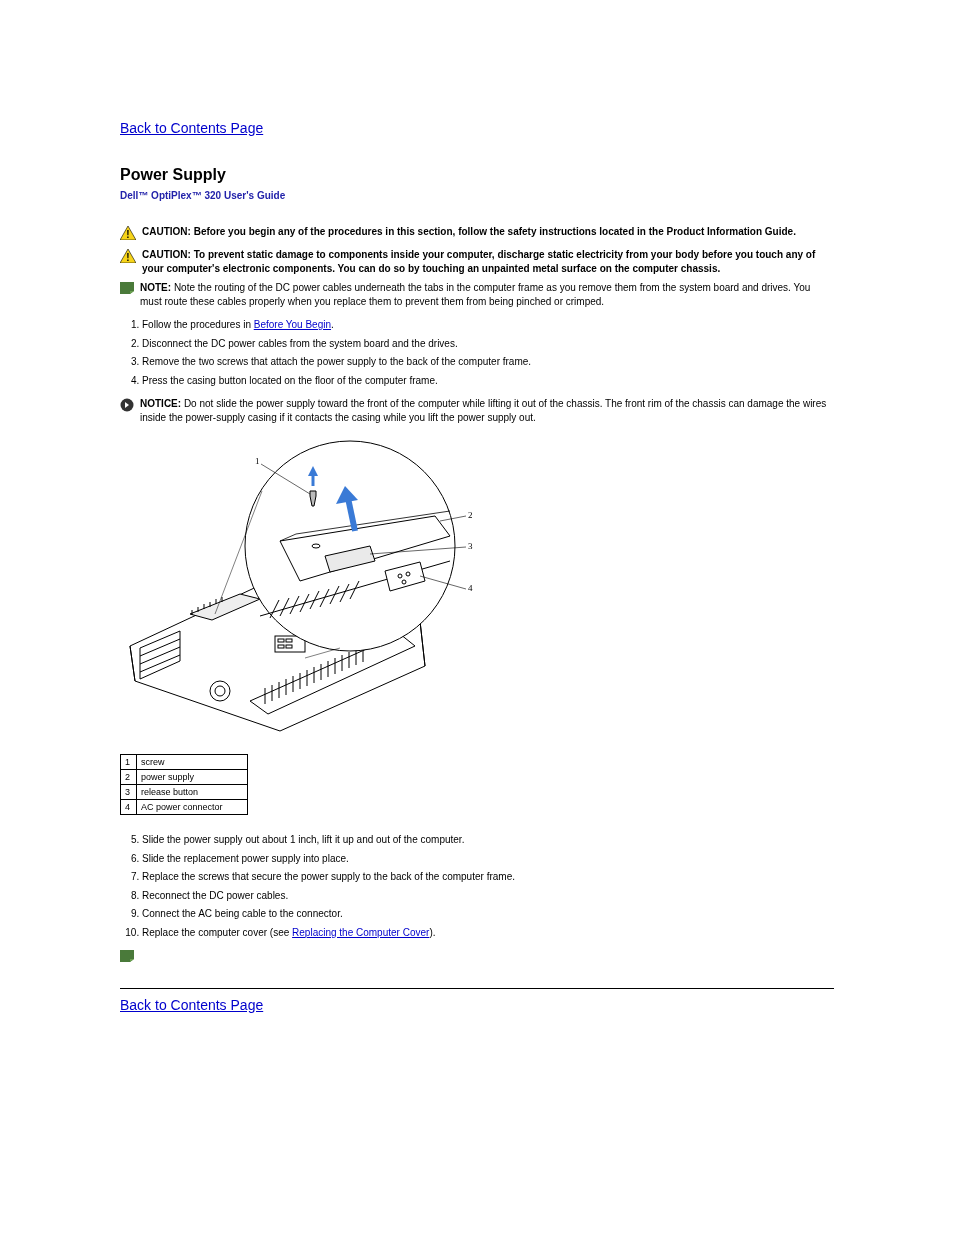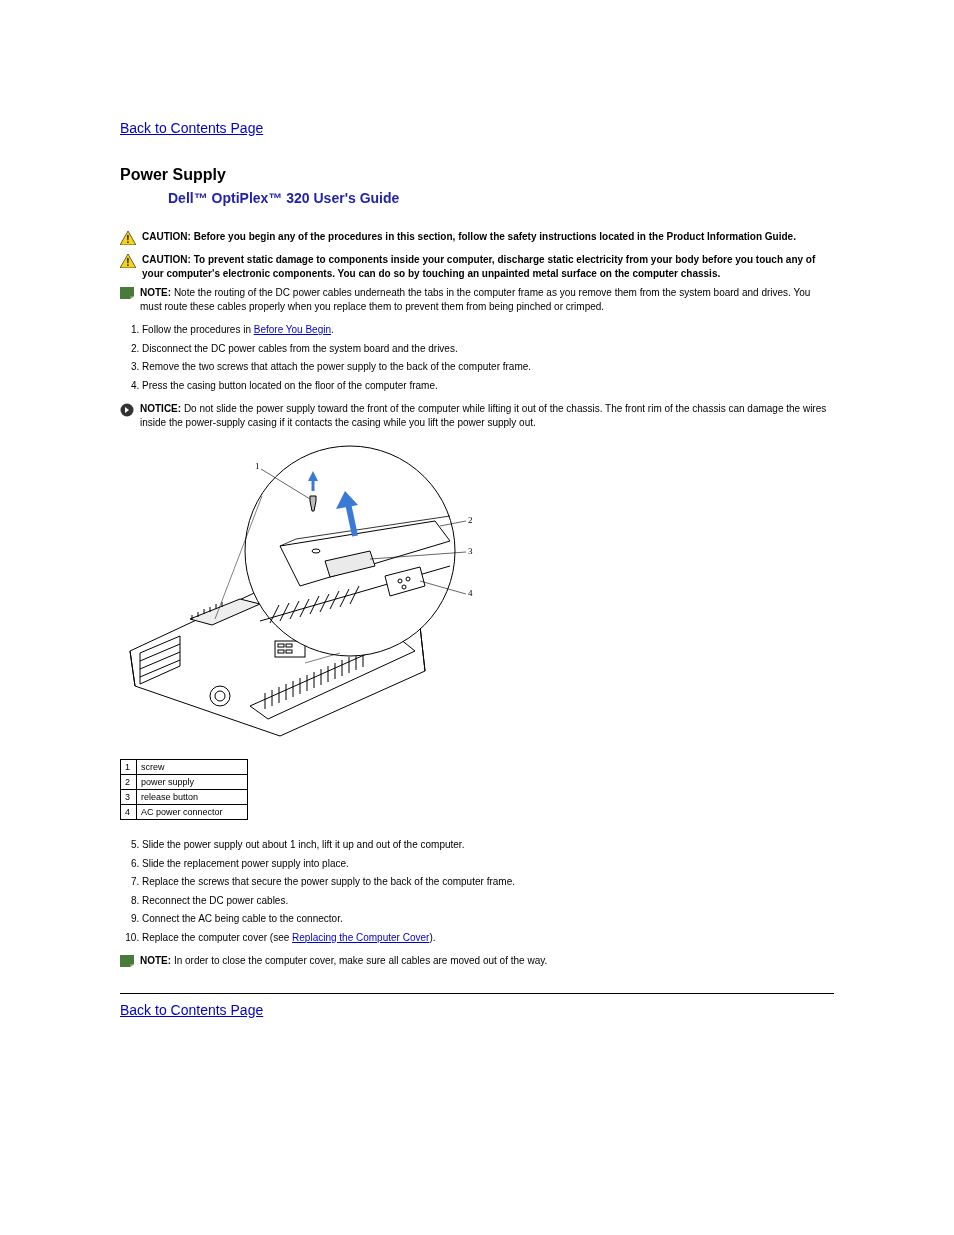--- a/index.html
+++ b/index.html
@@ -20,25 +20,24 @@
     text-decoration: underline;
     font-size: 14px;
   }
   .section-title {
     font-size: 16px;
     font-weight: bold;
     margin-top: 30px;
     margin-bottom: 6px;
   }
   .subtitle {
-    font-size: 14px;
+    font-size: 10px;
     font-weight: bold;
     color: #2222aa;
     margin-bottom: 24px;
-    margin-left: 48px;
   }
   .subsection-title {
     font-size: 13px;
     font-weight: bold;
     margin-top: 26px;
     margin-bottom: 14px;
   }
   .alert {
     display: flex;
     align-items: flex-start;
@@ -290,20 +289,19 @@
       <li>Replace the computer cover (see <a href="#" class="inline-link">Replacing the Computer Cover</a>).</li>
     </ol>
 
   <div class="alert">
     <span class="icon-note">
       <svg width="14" height="12" viewBox="0 0 14 12">
           <polygon points="0,0 14,0 14,9 10,12 0,12" fill="#4a7a3a"></polygon>
           <polygon points="10,9 14,9 10,12" fill="#6aa050"></polygon>
         </svg>
     </span>
-    <div class="txt"><b>NOTE: </b><span id="note2span">In order to close the computer cover, make sure all cables are moved out of the way.</span></div>
   </div>
 
   <hr class="end">
 
   <a class="back-link" href="#">Back to Contents Page</a>
 
 </div>
 
 </body></html>

